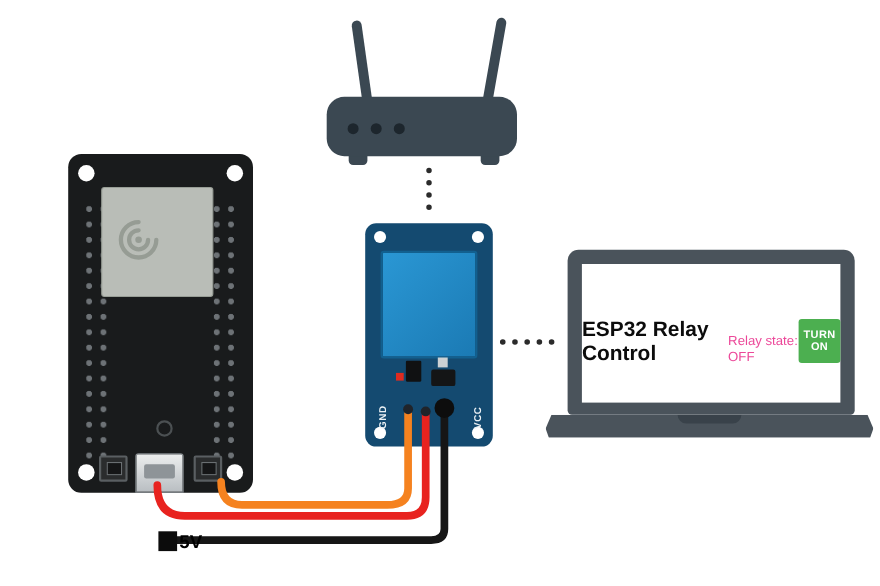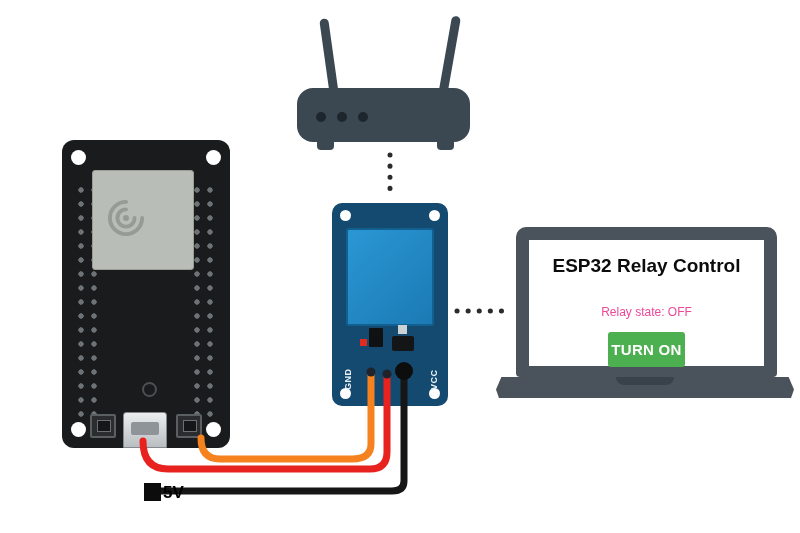--- a/index.html
+++ b/index.html
@@ -52,26 +52,26 @@
   .cmp.silver{left:66px;top:122px;width:9px;height:9px;background:#ccd1d4;}
   .cmp.transistor{left:60px;top:133px;width:22px;height:15px;background:#141516;border-radius:2px;}
   .relay-pin-label{position:absolute;transform:rotate(-90deg);transform-origin:left top;
     font-size:9px;font-weight:bold;color:#eaf0f4;letter-spacing:.5px;}
   .relay-pin-label.gnd{left:11px;top:187px;}
   .relay-pin-label.vcc{left:97px;top:187px;}
 
   
   .laptop-screen{left:516px;top:227px;width:261px;height:150px;background:#4a535b;border-radius:10px 10px 4px 4px;}
   .screen-inner{position:absolute;left:13px;right:13px;top:13px;bottom:11px;background:#fff;
-    display:flex;flex-direction:column;align-items:center;}
+    display:flex;flex-direction:row;align-items:center;}
   .web-title{margin-top:15px;font-size:19px;font-weight:bold;color:#0c0c0c;}
   .web-state{margin-top:28px;font-size:12px;color:#ec4899;}
   .btn-row{display:flex;gap:14px;margin-top:13px;}
   .web-btn{border:none;color:#fff;font-family:"Liberation Sans",sans-serif;
-    font-size:15px;font-weight:bold;padding:9px 3px;border-radius:3px;letter-spacing:.3px;cursor:pointer;}
+    font-size:10px;font-weight:bold;padding:9px 3px;border-radius:3px;letter-spacing:.3px;cursor:pointer;}
   .web-btn.on{background:#4caf50;}
   .web-btn.off{background:#ef4b40;}
   .laptop-base{left:496px;top:377px;width:298px;height:21px;background:#4a535b;
     clip-path:polygon(1.8% 0%,98.2% 0%,100% 60%,99% 100%,1% 100%,0% 60%);}
   .base-notch{position:absolute;left:50%;top:0;transform:translateX(-50%);
     width:58px;height:8px;background:#39424a;border-radius:0 0 8px 8px;}
 
   
   .power-square{left:144px;top:483px;width:17px;height:18px;background:#0c0c0c;}
   .power-text{left:163px;top:483px;font-size:17px;font-weight:bold;color:#000;}

